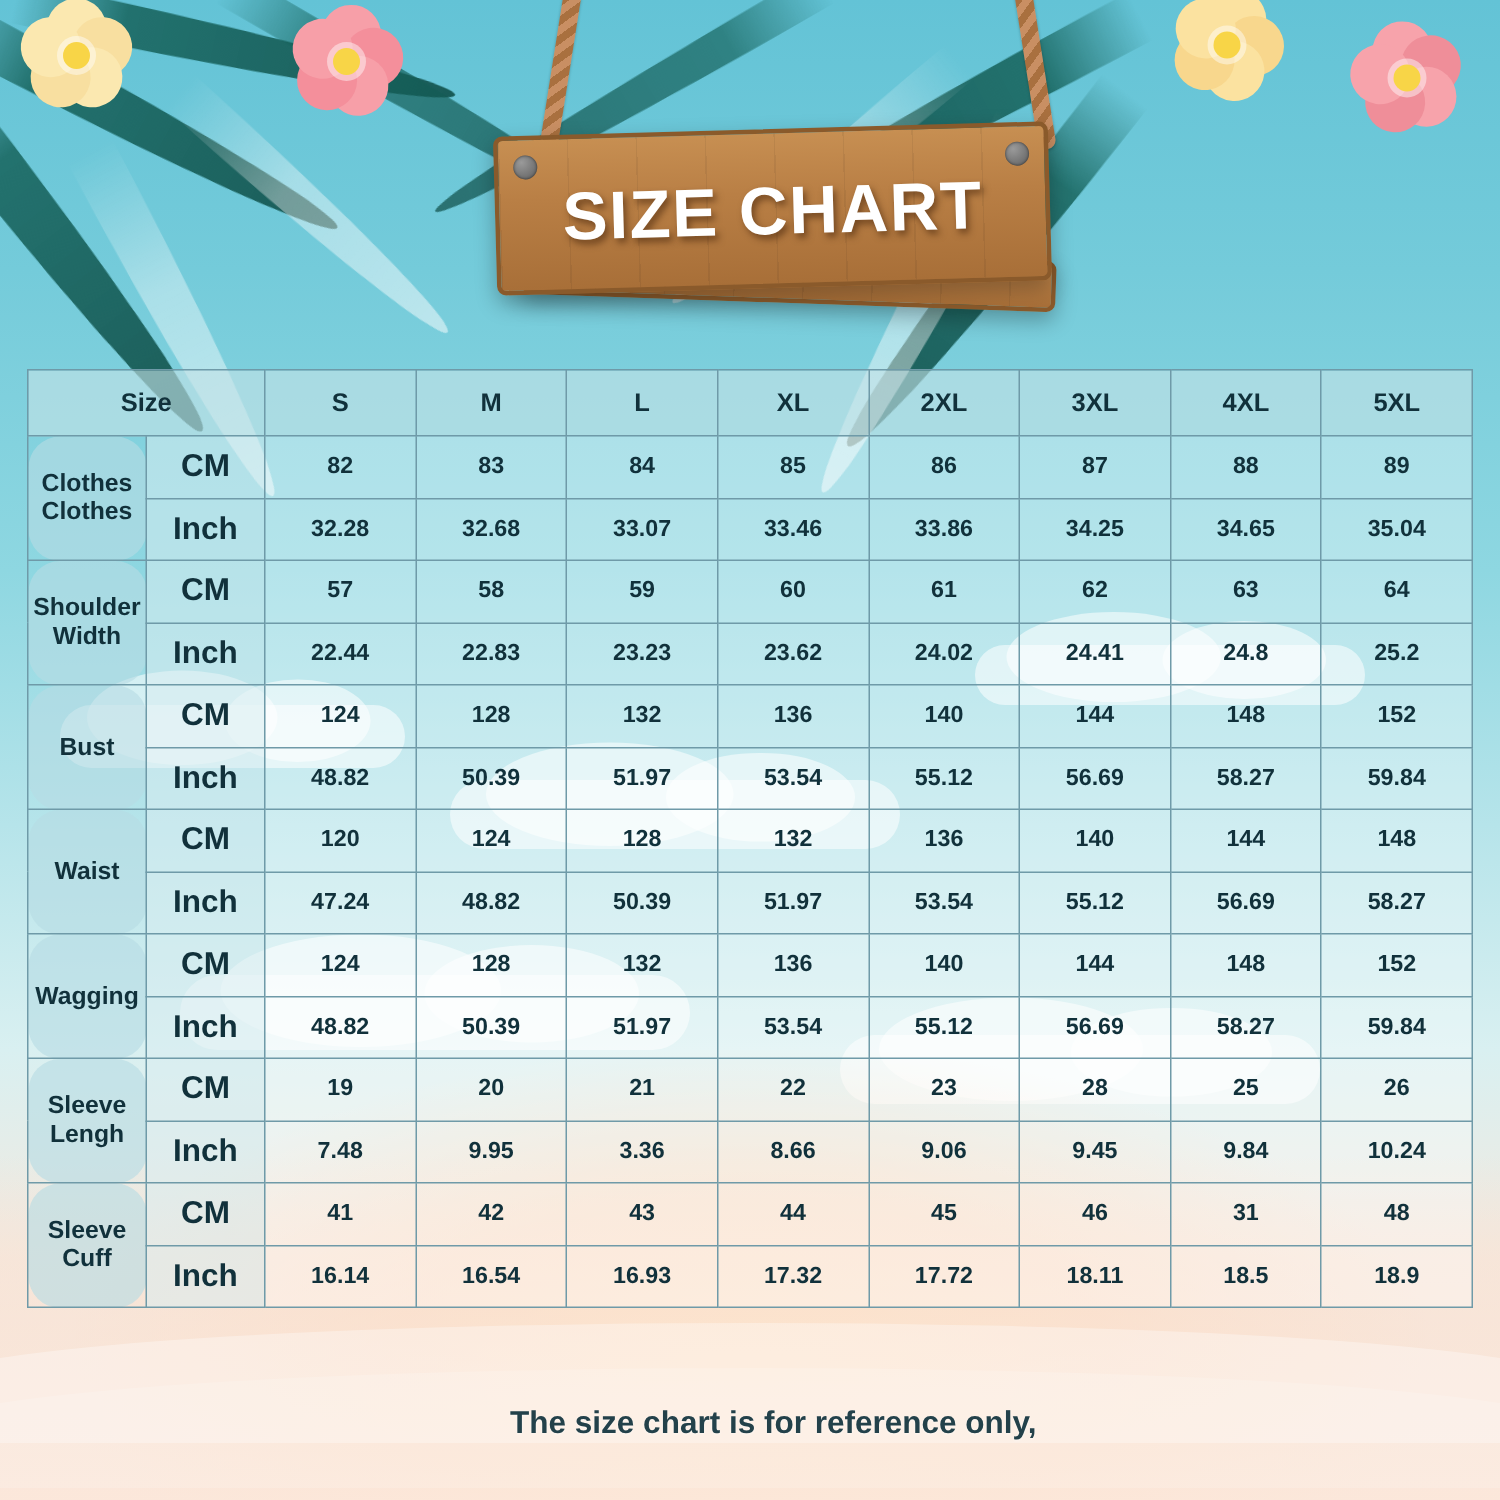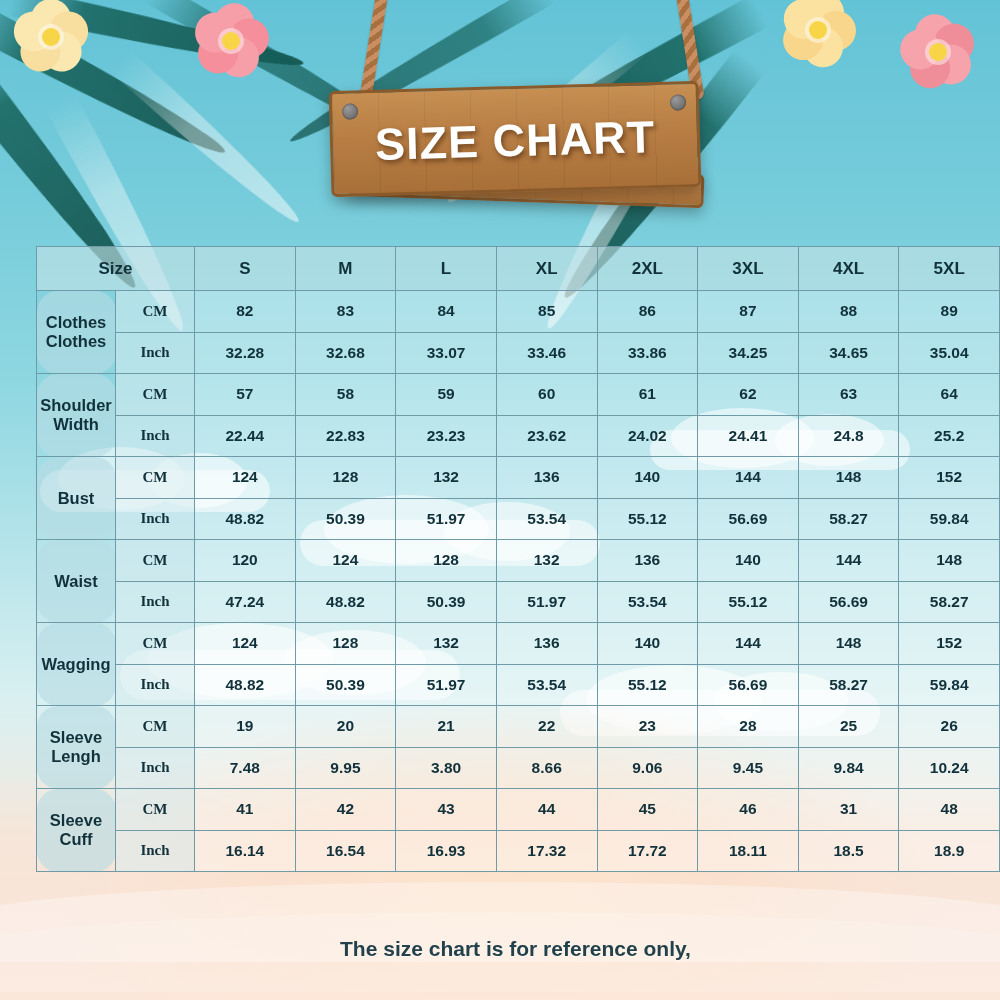--- a/index.html
+++ b/index.html
@@ -106,21 +106,21 @@
     text-shadow: 2px 3px 5px rgba(60,30,8,0.55);
   }
   .bolt {
     position: absolute; width: 16px; height: 16px; border-radius: 50%;
     background: radial-gradient(circle at 35% 30%, #9a9a9a, #5d5d5d);
     box-shadow: inset 0 0 2px rgba(0,0,0,0.6);
   }
 
   
   #table-wrap {
-    position: absolute; left: 18px; top: 246px; width: 964px; margin-left: 18px;
+    position: absolute; left: 18px; top: 246px; width: 964px;
   }
   table {
     width: 100%;
     border-collapse: collapse;
     table-layout: fixed;
   }
   td, th {
     border: 1px solid #6f9aa8;
     text-align: center;
     font-size: 15.5px;
@@ -136,22 +136,21 @@
   }
   td.rowlabel {
     background: rgba(183,220,228,0.62);
     font-size: 16.5px;
     width: 96px;
     border-radius: 21px;
   }
   td.unit {
     background: rgba(216,236,240,0.55);
     width: 62px;
-    font-size: 15px;
-    font-family: Liberation Serif, serif;
+    font-size: 21px;
   }
   td.val { background: rgba(255,255,255,0.34); }
   thead th.size-head { width: 158px; }
 
   
   #note {
     position: absolute; left: 0; right: 0; bottom: 36px;
     text-align: center;
     color: #23414a;
     font-size: 21px;
@@ -391,21 +390,21 @@
         <td class="val">22</td>
         <td class="val">23</td>
         <td class="val">28</td>
         <td class="val">25</td>
         <td class="val">26</td>
       </tr>
       <tr>
         <td class="unit">Inch</td>
         <td class="val">7.48</td>
         <td class="val">9.95</td>
-        <td class="val">3.80</td>
+        <td class="val">3.36</td>
         <td class="val">8.66</td>
         <td class="val">9.06</td>
         <td class="val">9.45</td>
         <td class="val">9.84</td>
         <td class="val">10.24</td>
       </tr>
 
       <tr>
         <td class="rowlabel" rowspan="2">
           <div>Sleeve</div>

